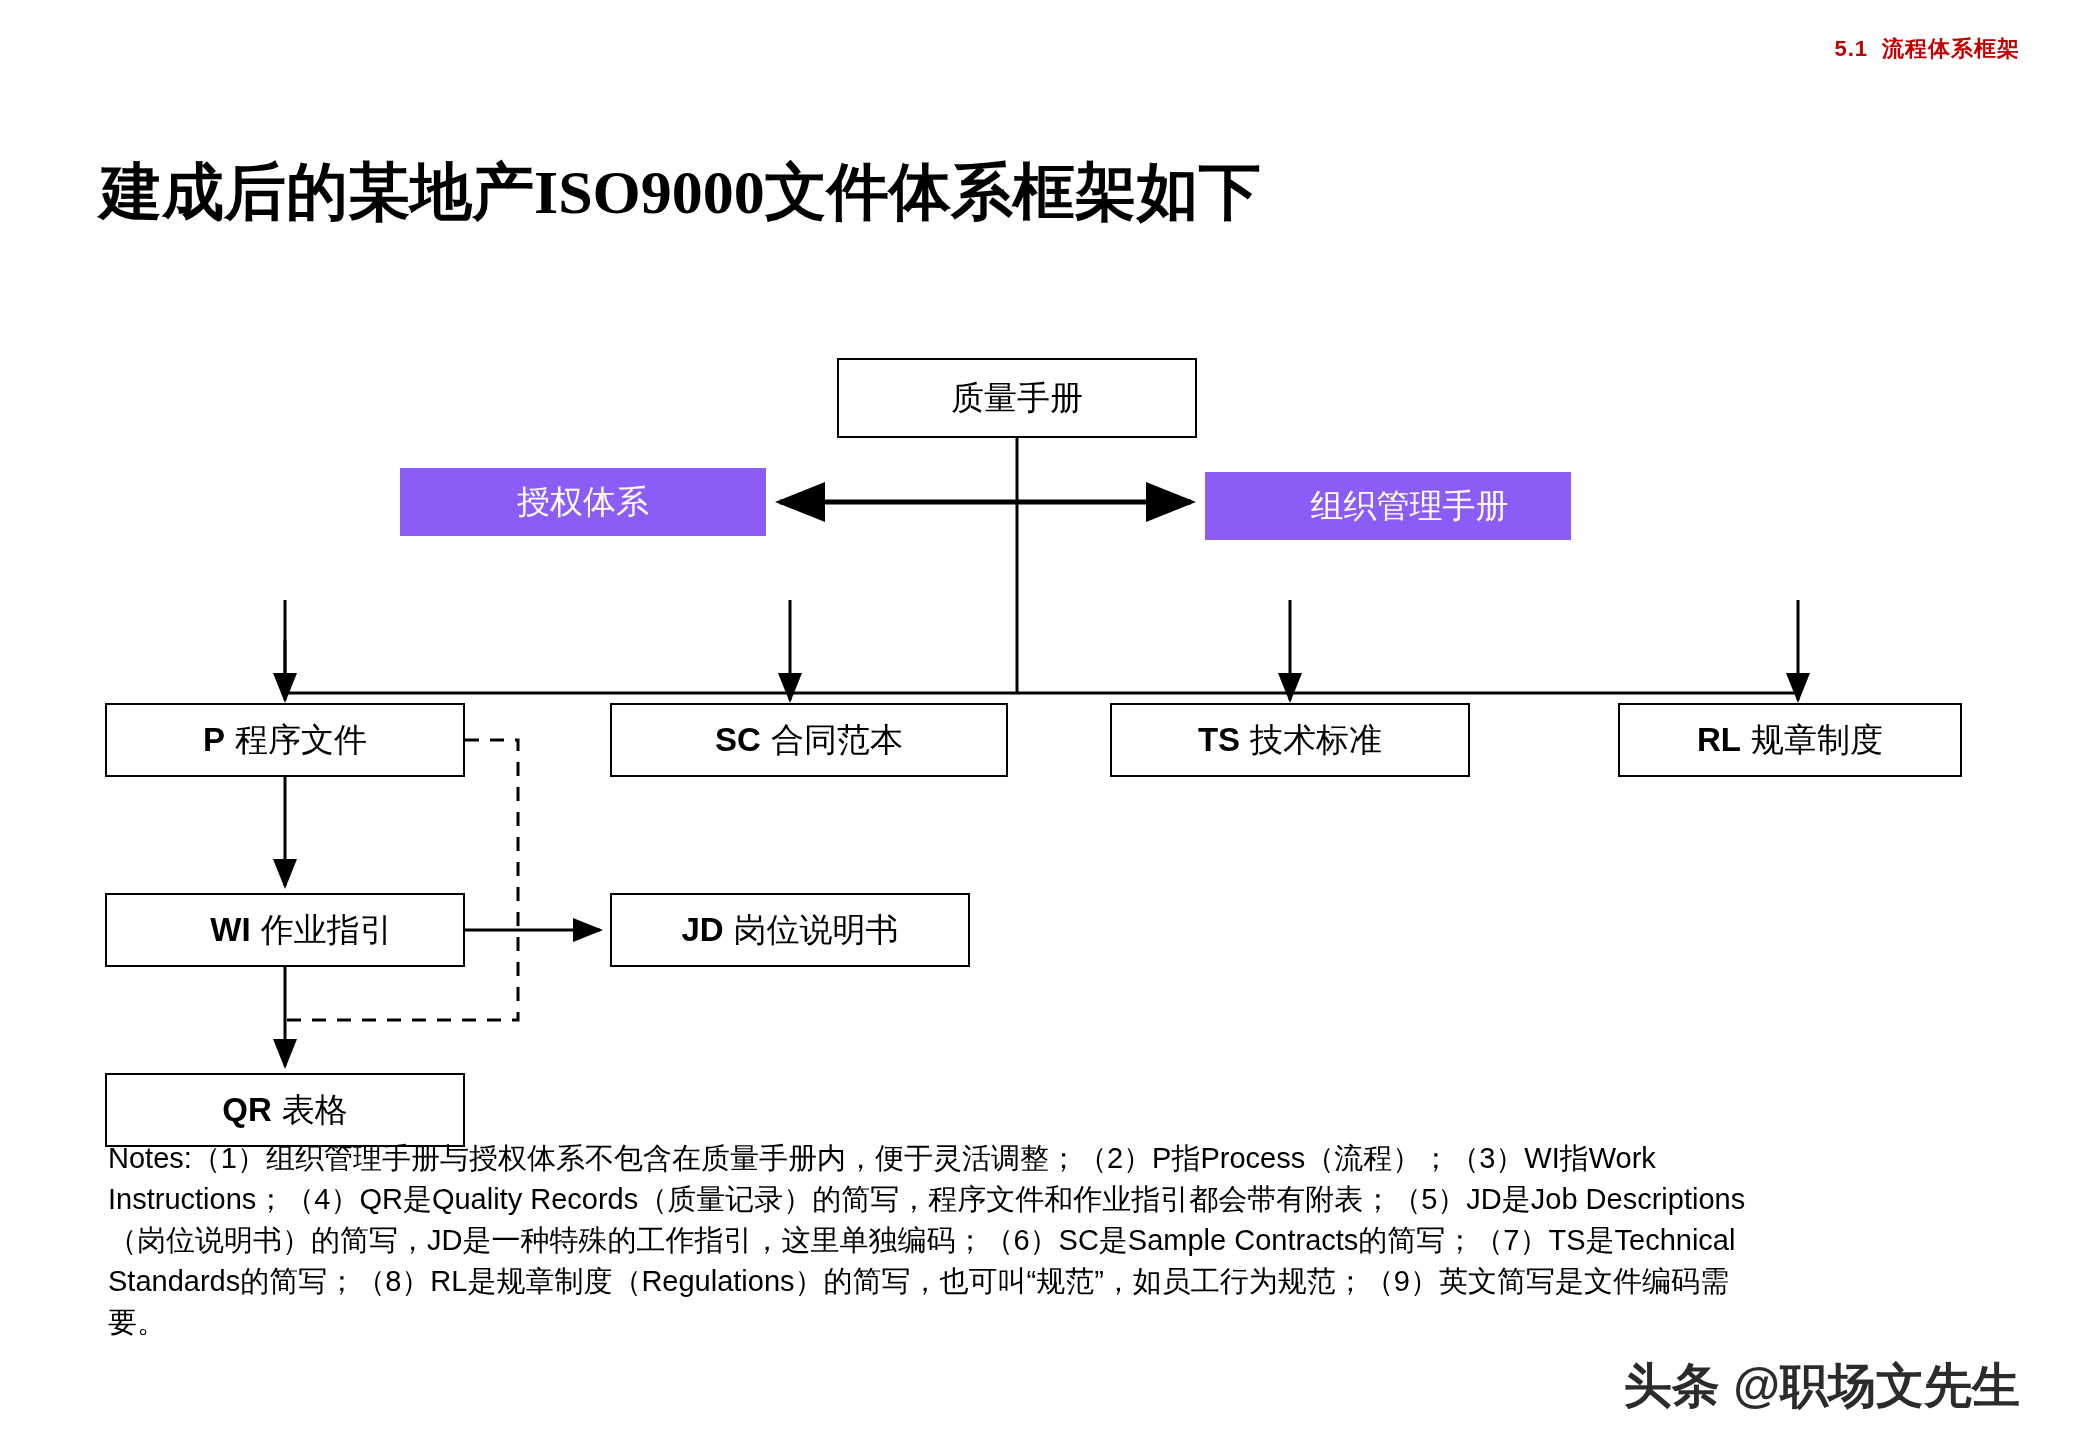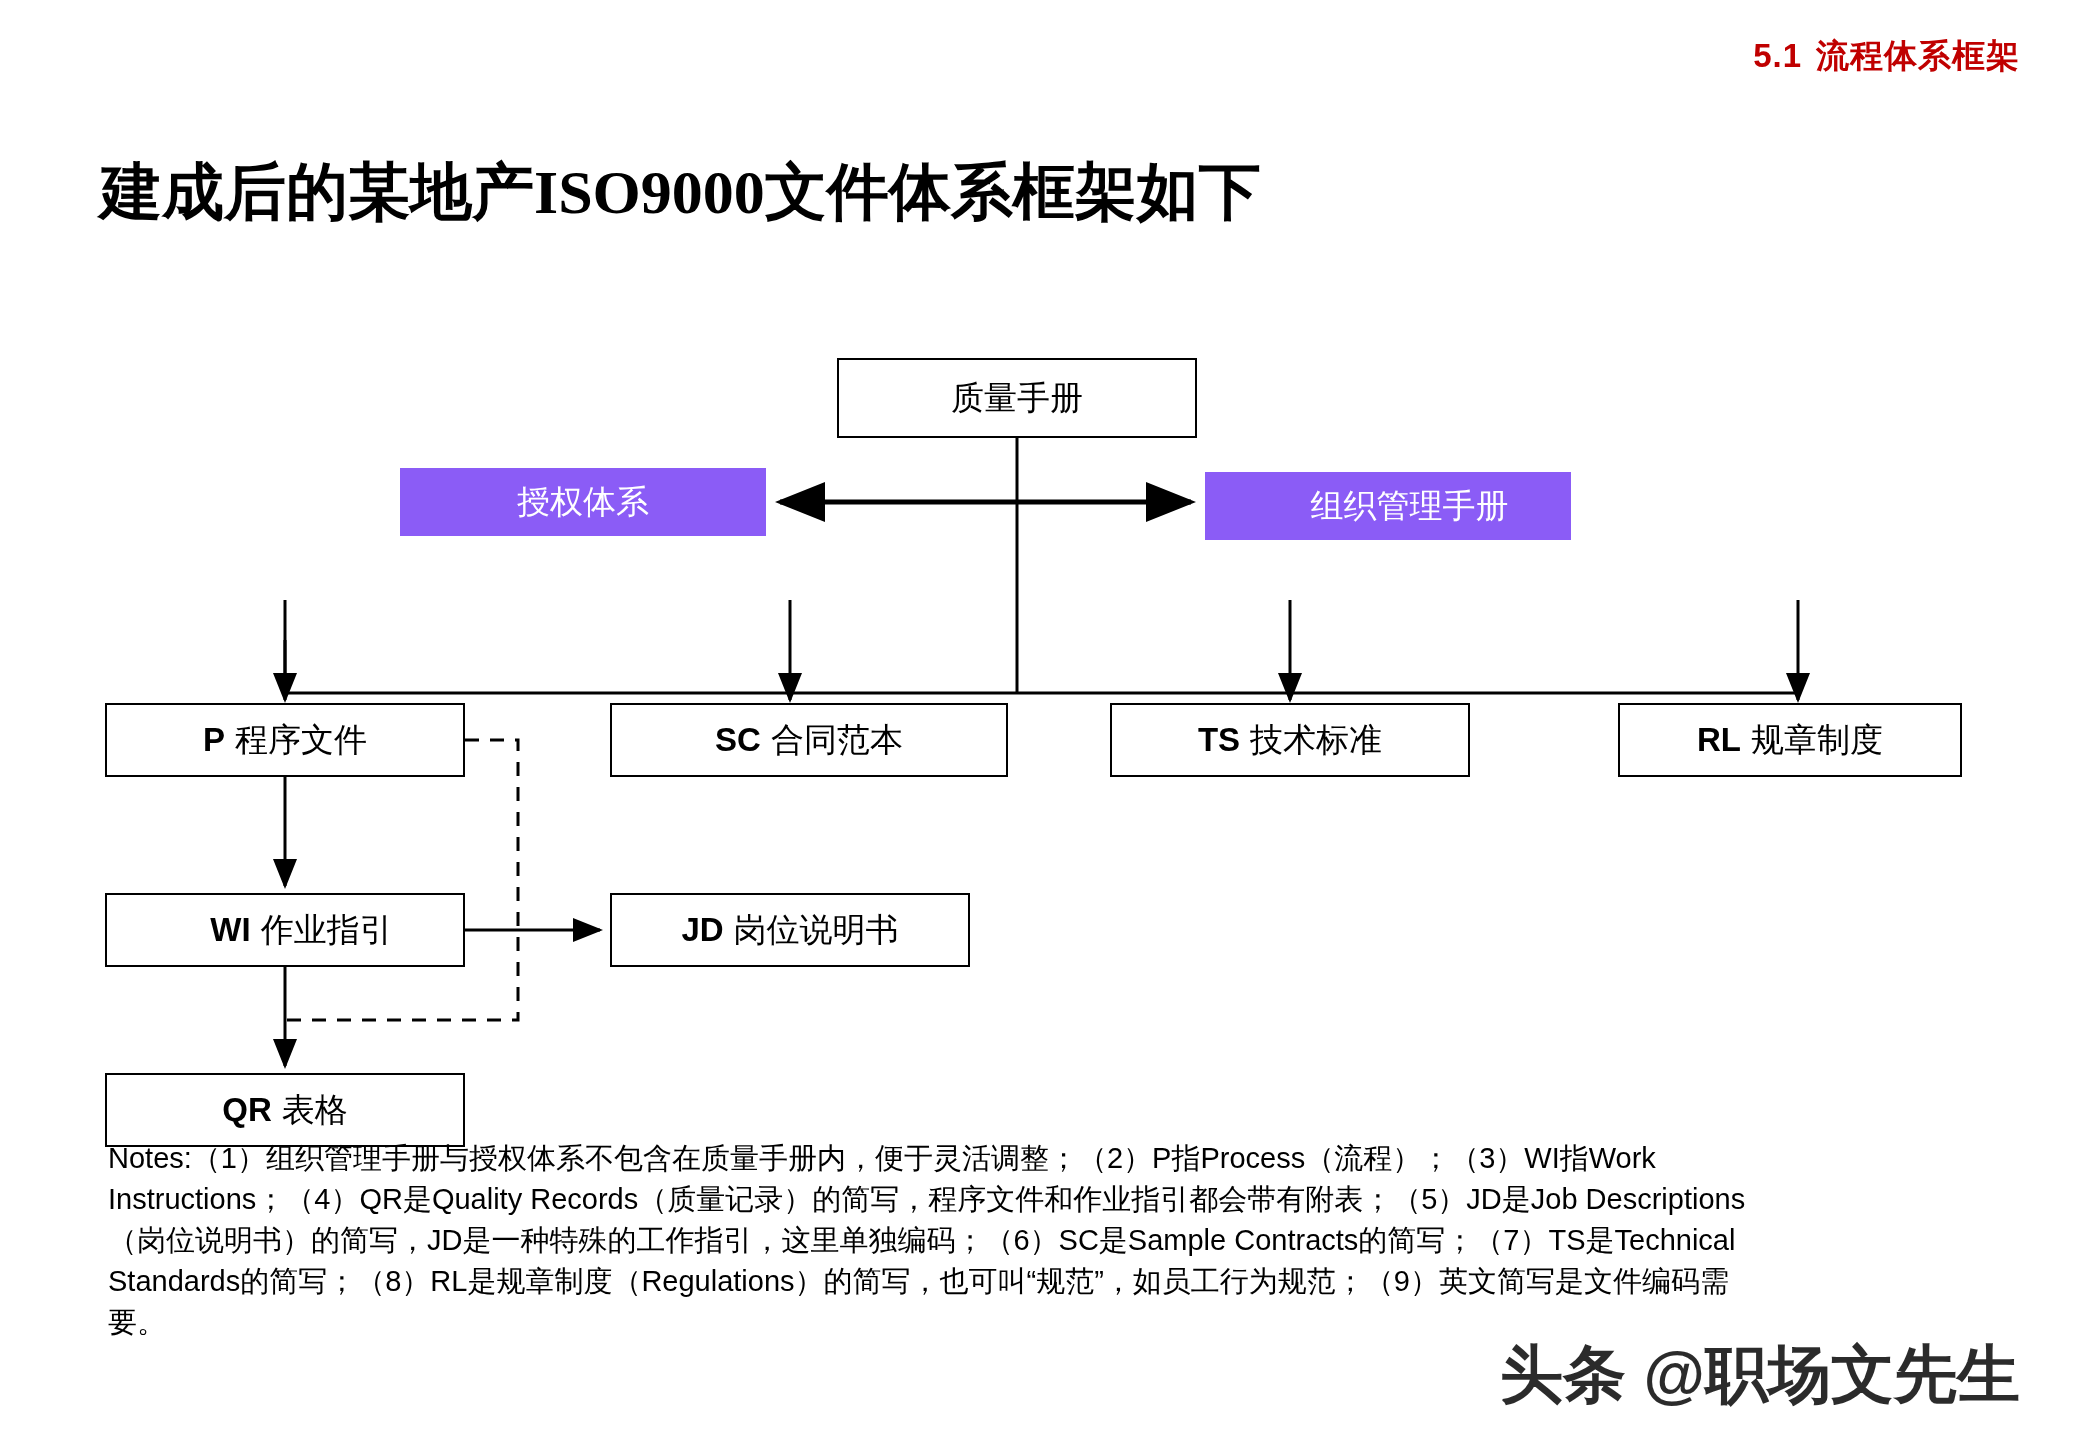--- a/index.html
+++ b/index.html
@@ -14,21 +14,21 @@
     font-family: "Liberation Sans", "DejaVu Sans", sans-serif;
     overflow: hidden;
   }
 
   
   .slide-header {
     position: absolute;
     top: 34px;
     right: 60px;
     color: #C00000;
-    font-size: 33px;
+    font-size: 22px;
     font-weight: bold;
     letter-spacing: 1px;
     white-space: nowrap;
   }
   .slide-header .sec-num { margin-right: 14px; }
 
   
   .slide-title {
     position: absolute;
     left: 100px;
@@ -107,21 +107,21 @@
     color: #000000;
     font-family: "Liberation Sans", "DejaVu Sans", sans-serif;
   }
   .notes p { margin: 0; }
 
   
   .watermark {
     position: absolute;
     right: 60px;
     bottom: 22px;
-    font-size: 63px;
+    font-size: 48px;
     font-weight: bold;
     color: #1a1a1a;
     opacity: 0.92;
     font-family: "Liberation Sans", "DejaVu Sans", sans-serif;
     white-space: nowrap;
     margin-top: 36px;
   }
 </style>
 </head>
 <body>

